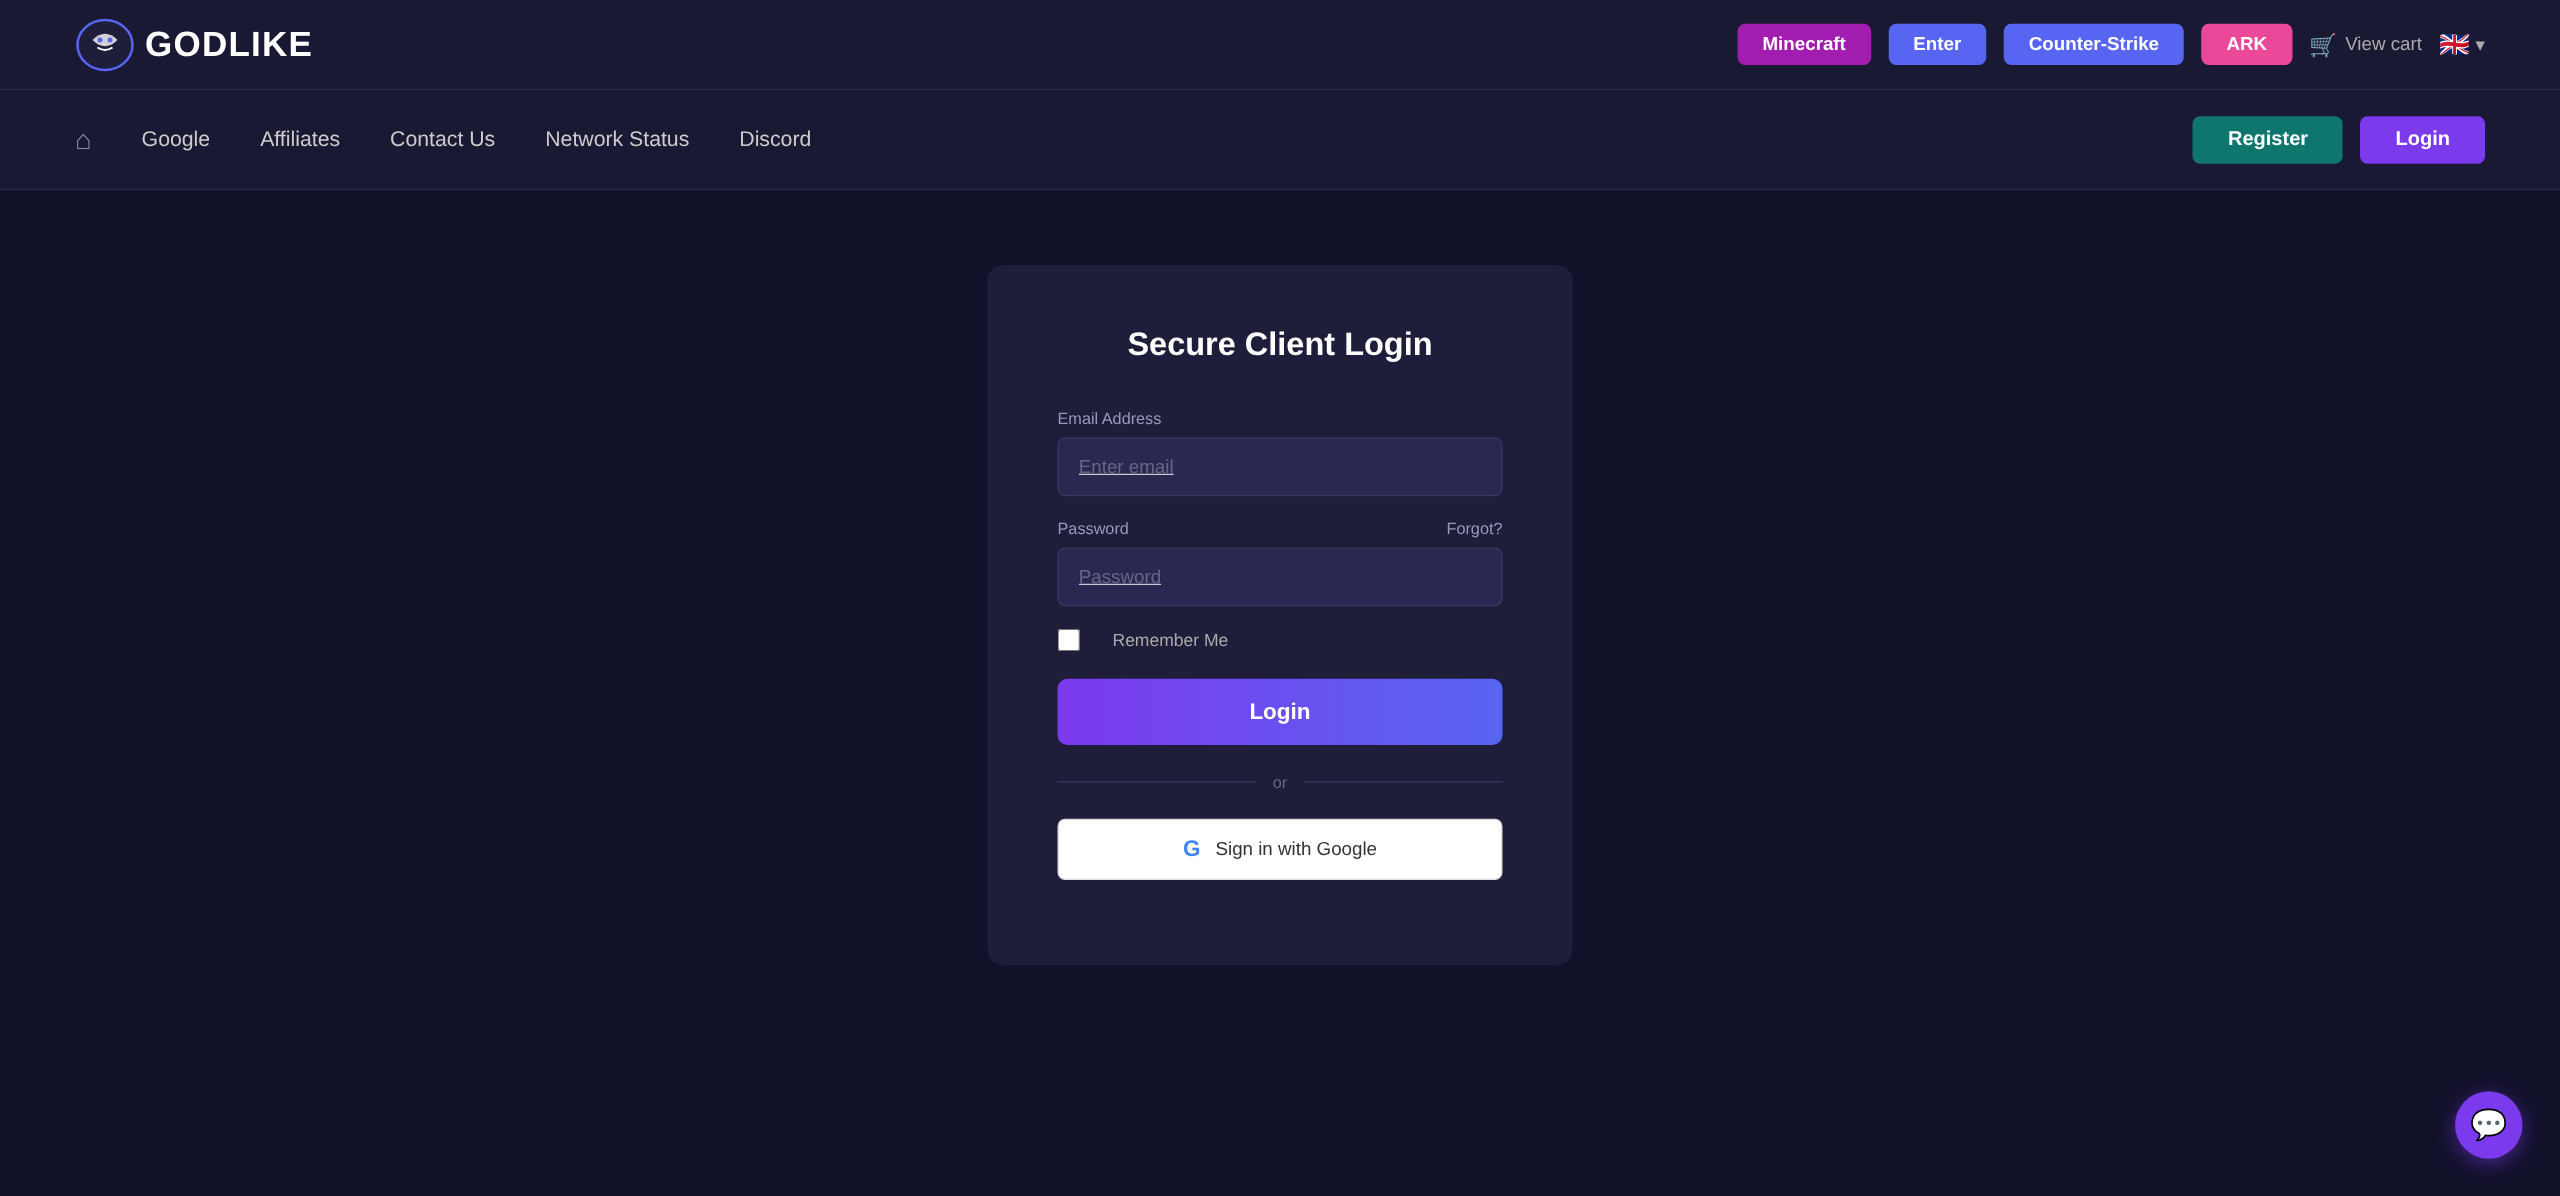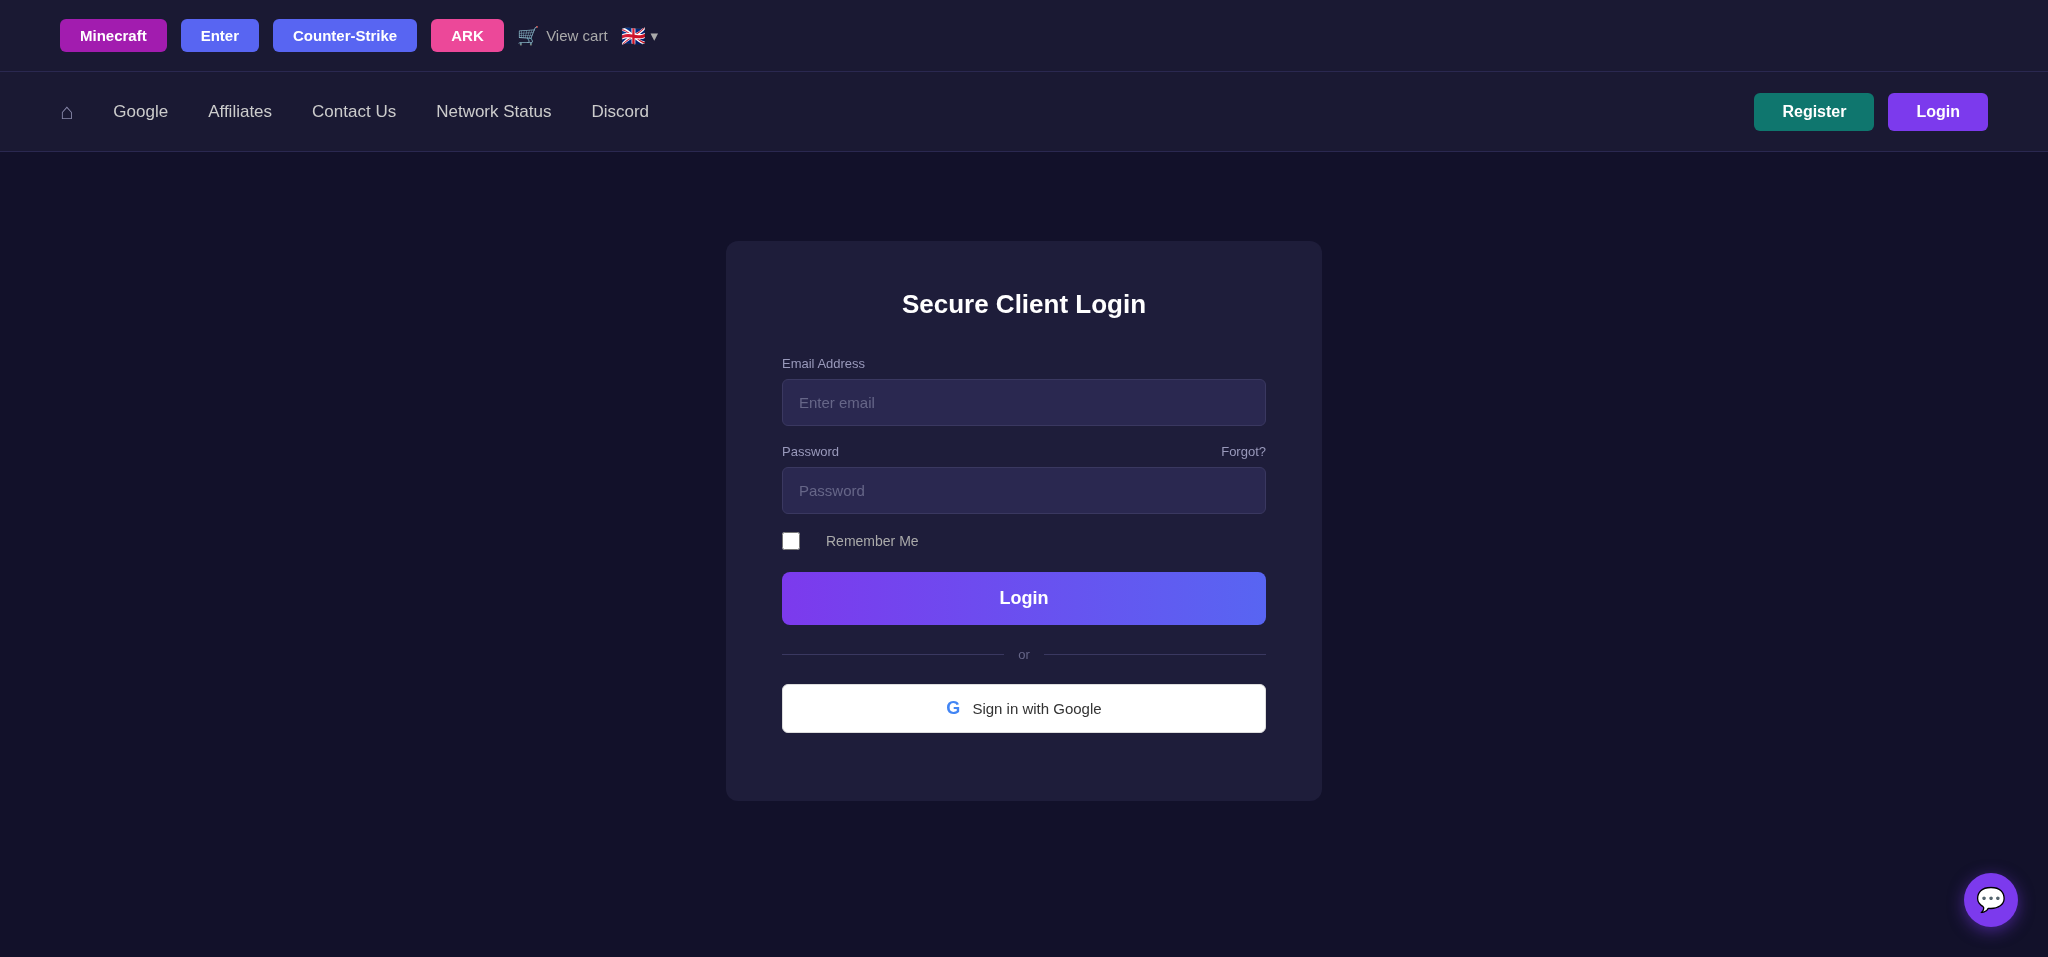--- a/index.html
+++ b/index.html
@@ -126,23 +126,22 @@
       align-items: flex-start;
       padding-top: 60px;
       min-height: 800px;
     }
 
     
     .login-card {
       background: #1e1d3a;
       border-radius: 12px;
       padding: 48px 56px 56px;
-      width: 596px;
+      width: 468px;
       min-height: 560px;
-      margin-top: 29px;
     }
     .card-title {
       text-align: center;
       font-size: 26px;
       font-weight: 700;
       color: #fff;
       margin-bottom: 36px;
     }
     .field-label {
       font-size: 13px;
@@ -165,20 +164,21 @@
     .input-field {
       width: 100%;
       background: #2a2850;
       border: 1px solid #3a3860;
       border-radius: 6px;
       padding: 14px 16px;
       font-size: 15px;
       color: #ccc;
       margin-bottom: 18px;
       outline: none;
+      text-decoration: underline;
     }
     .input-field::placeholder { color: #666688; }
     .remember-row {
       display: flex;
       align-items: center;
       gap: 26px;
       margin-bottom: 22px;
     }
     .remember-checkbox {
       width: 18px;
@@ -255,20 +255,30 @@
       cursor: pointer;
       font-size: 24px;
       color: #fff;
       box-shadow: 0 4px 16px rgba(124,58,237,0.5);
     }
   </style>
 </head>
 <body>
 
 <div class="top-bar">
+  <div class="logo-area">
+    <svg class="logo-icon" viewBox="0 0 48 48" fill="none" xmlns="http://www.w3.org/2000/svg">
+      <ellipse cx="24" cy="24" rx="22" ry="20" fill="#1e1d3a" stroke="#5865f2" stroke-width="2"></ellipse>
+      <path d="M14 20 Q24 10 34 20 Q24 30 14 20Z" fill="#fff" opacity="0.8"></path>
+      <circle cx="20" cy="20" r="2" fill="#5865f2"></circle>
+      <circle cx="28" cy="20" r="2" fill="#5865f2"></circle>
+      <path d="M18 26 Q24 30 30 26" stroke="#fff" stroke-width="1.5" fill="none"></path>
+    </svg>
+    <span class="logo-text">GODLIKE</span>
+  </div>
 
   <div class="top-bar-right">
     <button class="game-btn btn-minecraft">Minecraft</button>
     <button class="game-btn btn-rust">Enter</button>
     <button class="game-btn btn-counterstrike">Counter-Strike</button>
     <button class="game-btn btn-ark">ARK</button>
     <div class="view-cart">
       <span class="cart-icon">🛒</span>
       <span>View cart</span>
     </div>

